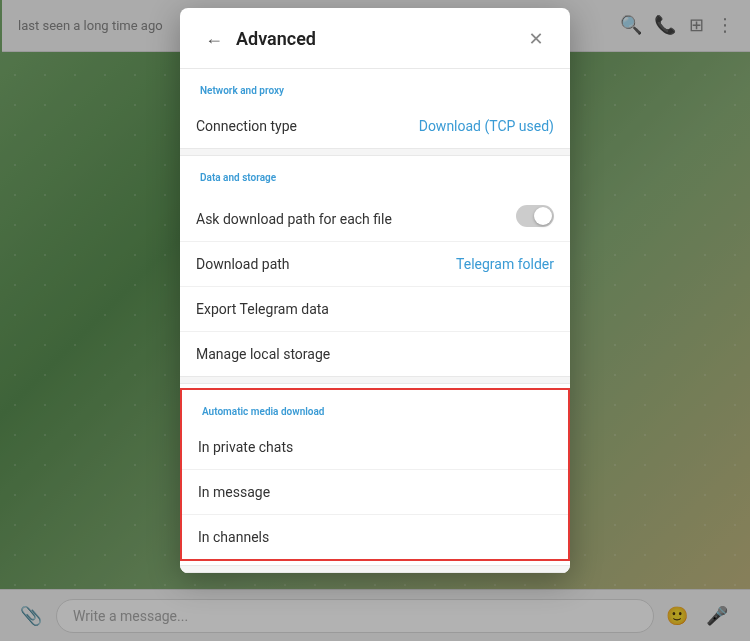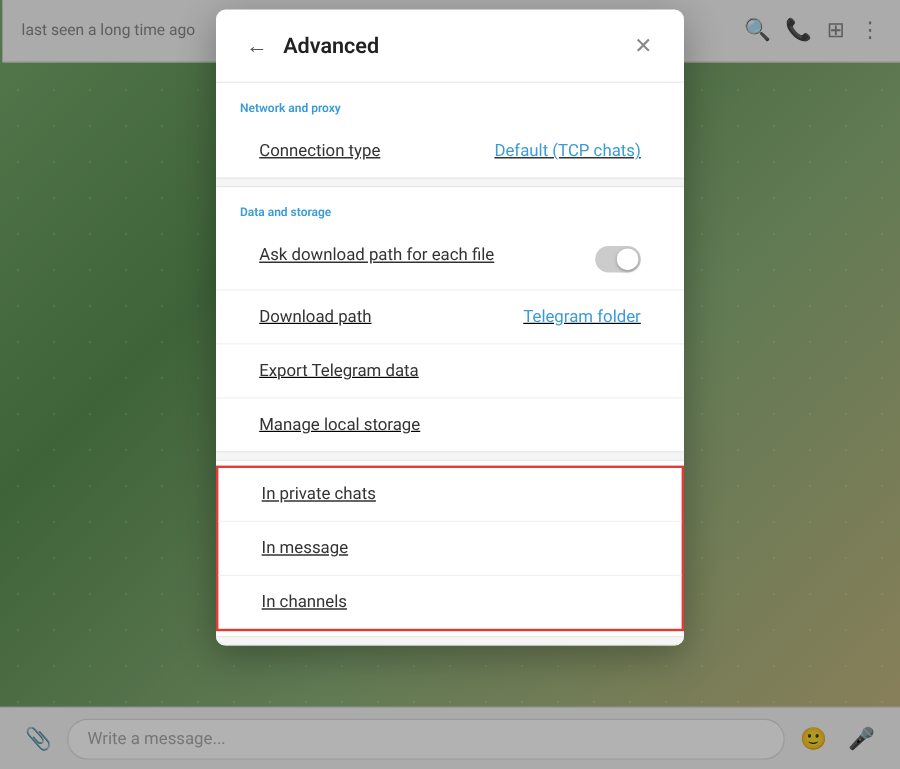--- a/index.html
+++ b/index.html
@@ -149,25 +149,24 @@
 
     .section-header {
       padding: 16px 20px 8px 20px;
       font-size: 10px;
       font-weight: 600;
       color: #3a9bd5;
     }
 
     .setting-row {
       display: flex;
-      align-items: flex-start;
-      padding: 14px 36px;
+      align-items: flex-end;
+      padding: 14px 16px;
       border-bottom: 1px solid #f0f0f0;
       cursor: pointer;
-      text-decoration: underline;
     }
 
     .setting-row:last-child {
       border-bottom: none;
     }
 
     .setting-label {
       flex: 1;
       font-size: 14px;
       color: #333;
@@ -270,21 +269,21 @@
       <div class="modal-title">Advanced</div>
       <div class="modal-close-btn">✕</div>
     </div>
 
     <div class="modal-body">
 
       <div class="section-group">
         <div class="section-header">Network and proxy</div>
         <div class="setting-row">
           <span class="setting-label">Connection type</span>
-          <span class="setting-value">Default (TCP chats)</span>
+          <span class="setting-value">Download (TCP used)</span>
         </div>
       </div>
 
       <div class="section-divider"></div>
 
       <div class="section-group">
         <div class="section-header">Data and storage</div>
         <div class="setting-row">
           <span class="setting-label">Ask download path for each file</span>
           <div class="toggle off">
@@ -299,20 +298,21 @@
           <span class="setting-label">Export Telegram data</span>
         </div>
         <div class="setting-row">
           <span class="setting-label">Manage local storage</span>
         </div>
       </div>
 
       <div class="section-divider"></div>
 
       <div class="auto-section-wrapper">
+        <div class="section-header">Automatic media download</div>
         <div class="setting-row">
           <span class="setting-label">In private chats</span>
         </div>
         <div class="setting-row">
           <span class="setting-label">In message</span>
         </div>
         <div class="setting-row">
           <span class="setting-label">In channels</span>
         </div>
       </div>

